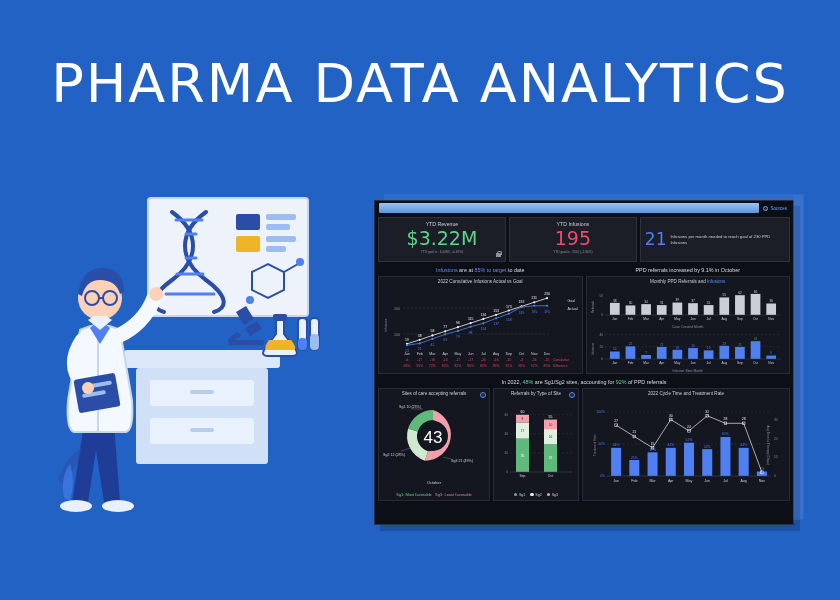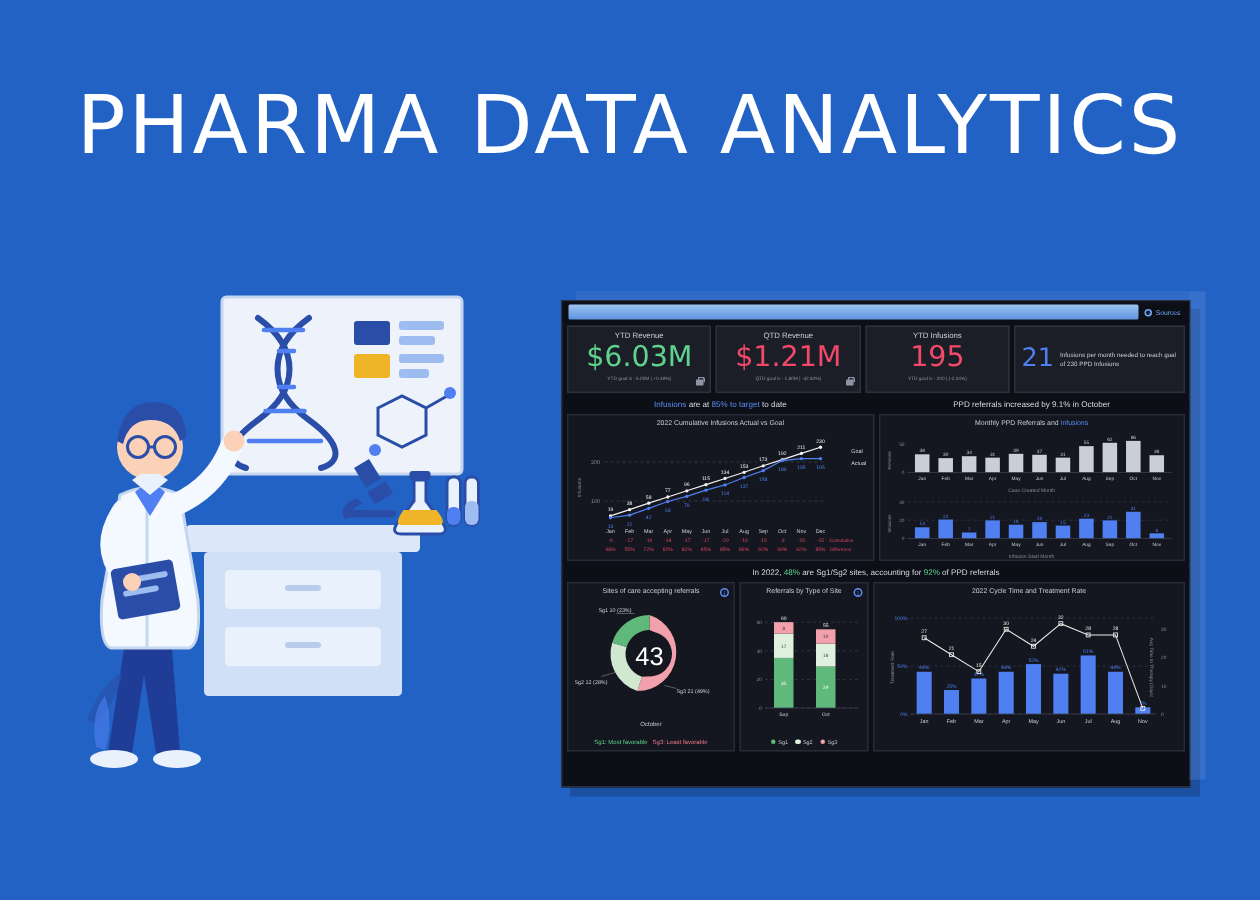--- a/index.html
+++ b/index.html
@@ -230,31 +230,25 @@
       <span>Sources</span>
     </div>
   </div>
 
   <div class="db-body">
 
     <div class="kpi-row">
 
       <div class="kpi-card">
         <div class="kpi-title">YTD Revenue</div>
-        <div class="kpi-value" style="color:#5fd38d">$6.03M</div>
+        <div class="kpi-value" style="color:#5fd38d">$3.22M</div>
         <div class="kpi-sub">YTD goal is : 6.00M | +0.49%)</div>
         <div class="lock-icon"></div>
       </div>
 
-      <div class="kpi-card">
-        <div class="kpi-title">QTD Revenue</div>
-        <div class="kpi-value" style="color:#f2486a">$1.21M</div>
-        <div class="kpi-sub">QTD goal is : 1.80M | -32.82%)</div>
-        <div class="lock-icon"></div>
-      </div>
 
       <div class="kpi-card">
         <div class="kpi-title">YTD Infusions</div>
         <div class="kpi-value" style="color:#f2486a">195</div>
         <div class="kpi-sub">YTD goal is : 200 | (-2.34%)</div>
       </div>
 
       <div class="kpi-card wide">
         <div class="kpi-value">21</div>
         <div class="kpi-note">Infusions per month needed to reach goal of 230 PPD Infusions</div>

